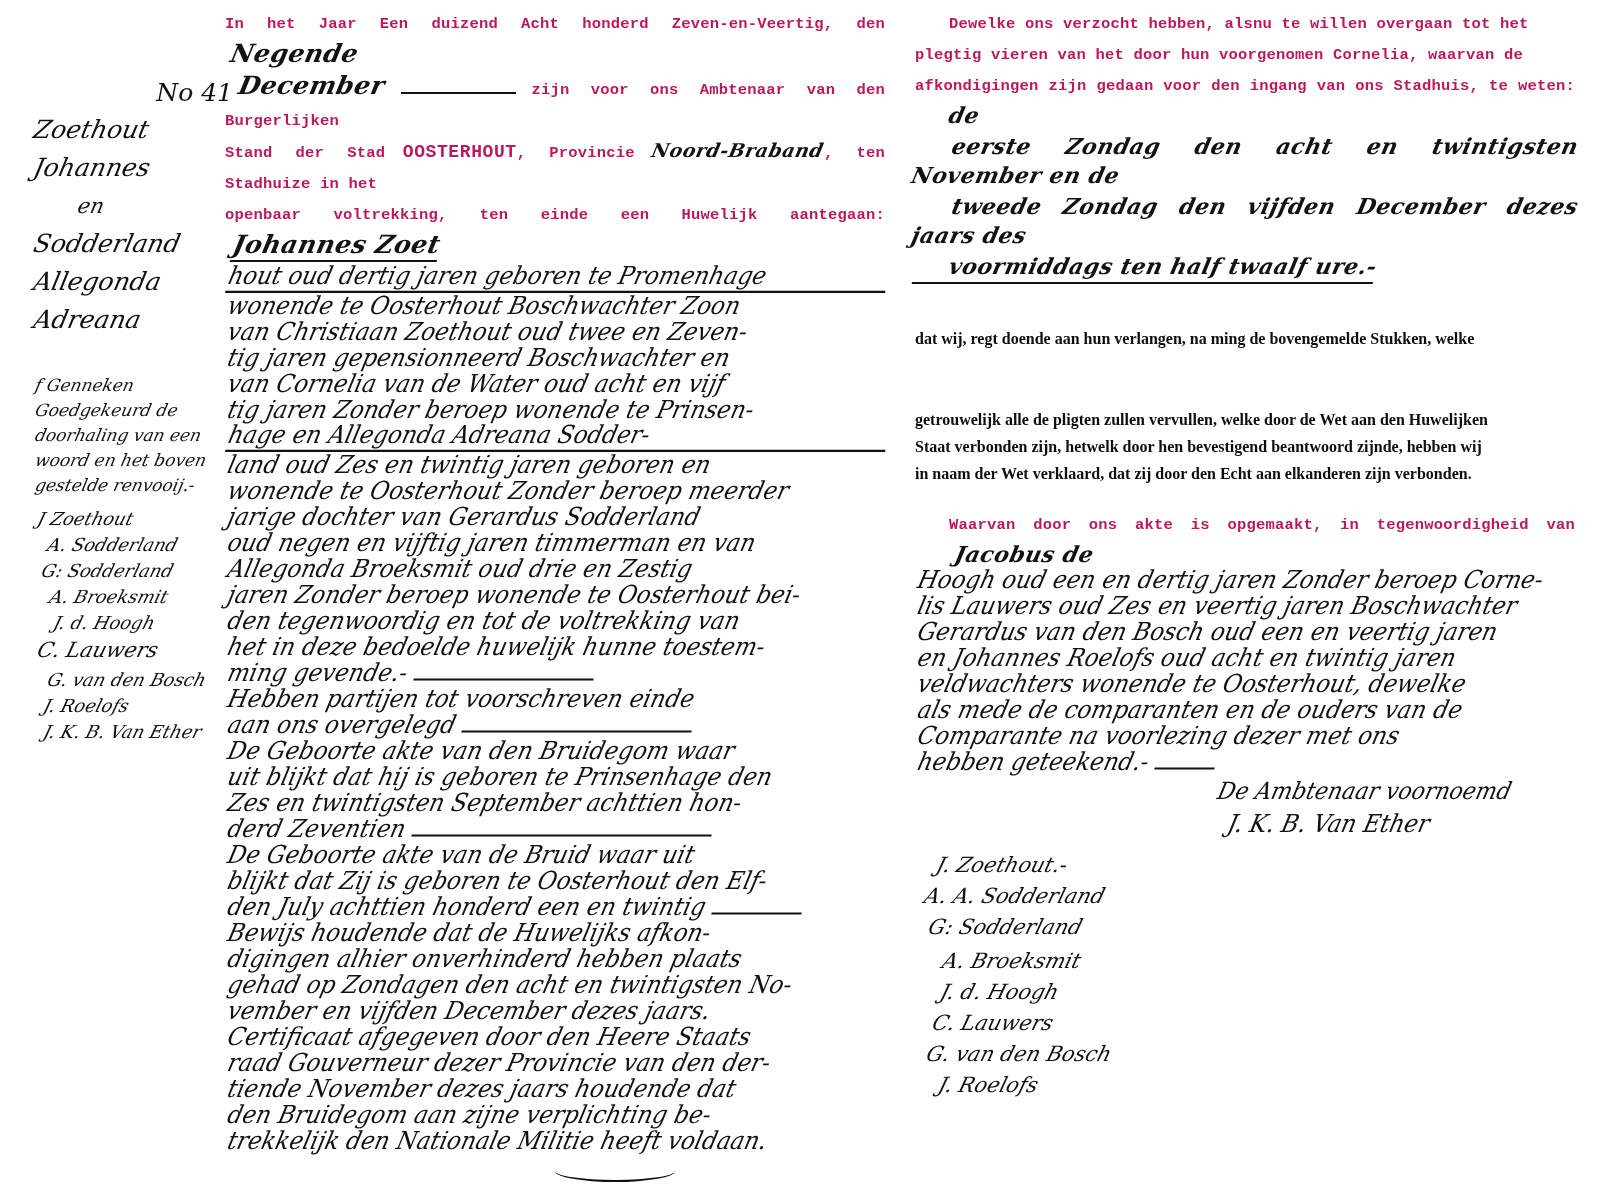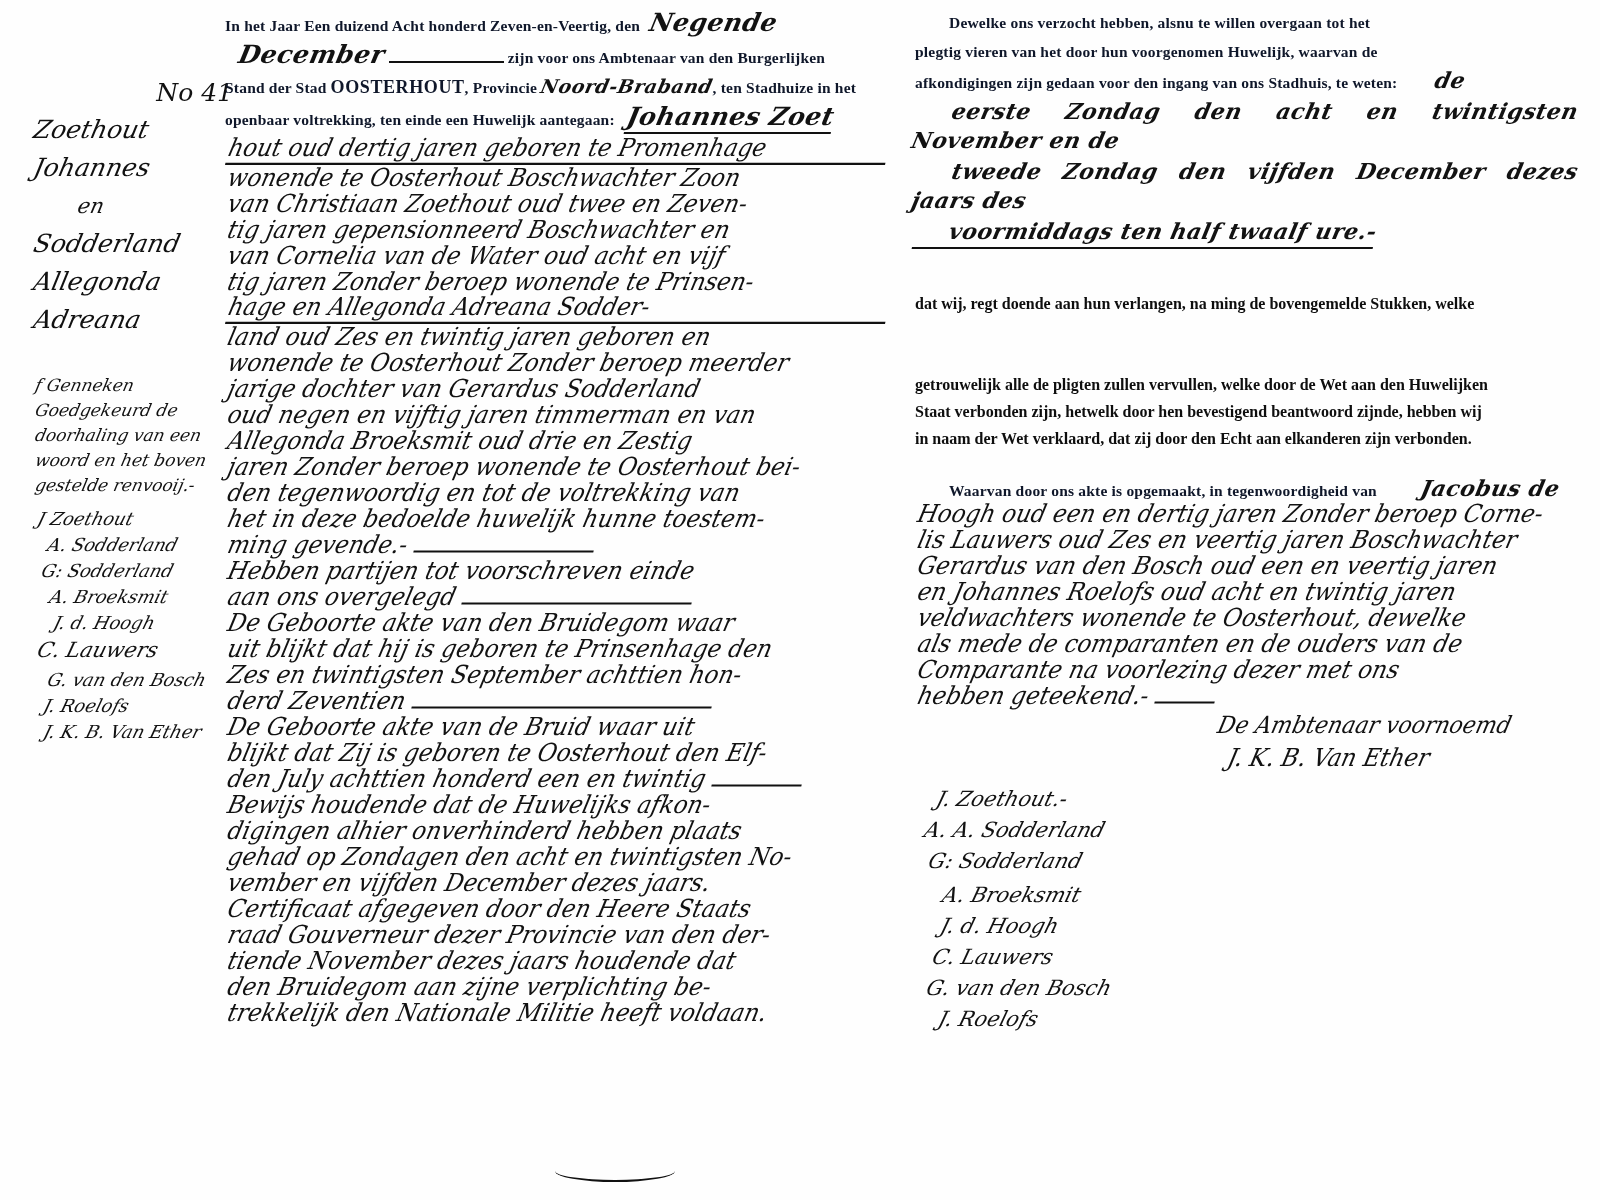--- a/index.html
+++ b/index.html
@@ -15,25 +15,25 @@
     font-family: "Liberation Serif", serif;
     color: #111;
   }
   .page {
     position: absolute;
     inset: 0;
     background: #fefefe;
   }
   
   .print {
-    font-family: Liberation Serif, serif;
+    font-family: Liberation Mono, monospace;
     font-weight: bold;
     font-size: 15.5px;
     letter-spacing: .2px;
-    color: #0f172a;
+    color: #be185d;
   }
   .hand {
     font-family: "DejaVu Serif", serif;
     font-style: italic;
     color: #121212;
     
     transform: skewX(-12deg);
     display: inline-block;
     letter-spacing: .5px;
   }
@@ -242,21 +242,21 @@
       <span class="hand-line">den Bruidegom aan zijne verplichting be-</span>
       <span class="hand-line">trekkelijk den Nationale Militie heeft voldaan.</span>
     </div>
     <div class="flourish" style="left:330px;top:1152px;"></div>
   </div>
 
   <div id="right-col">
 
     <div class="print-para mixed indent">
       <span class="print">Dewelke ons verzocht hebben, alsnu te willen overgaan tot het</span><br>
-      <span class="print">plegtig vieren van het door hun voorgenomen Huwelijk, waarvan de</span><br>
+      <span class="print">plegtig vieren van het door hun voorgenomen Cornelia, waarvan de</span><br>
       <span class="print">afkondigingen zijn gedaan voor den ingang van ons Stadhuis, te weten:</span>
       <span class="hand" style="font-size:22px">de</span><br>
       <span class="hand" style="font-size:22px">eerste Zondag den acht en twintigsten November en de</span><br>
       <span class="hand" style="font-size:22px">tweede Zondag den vijfden December dezes jaars des</span><br>
       <span class="hand underlined" style="font-size:22px">voormiddags ten half twaalf ure.-</span>
     </div>
 
     <div class="print-para indent" style="margin-top:14px">
       <br>
       <span>dat wij, regt doende aan hun verlangen, na ming de bovengemelde Stukken, welke</span><br>

